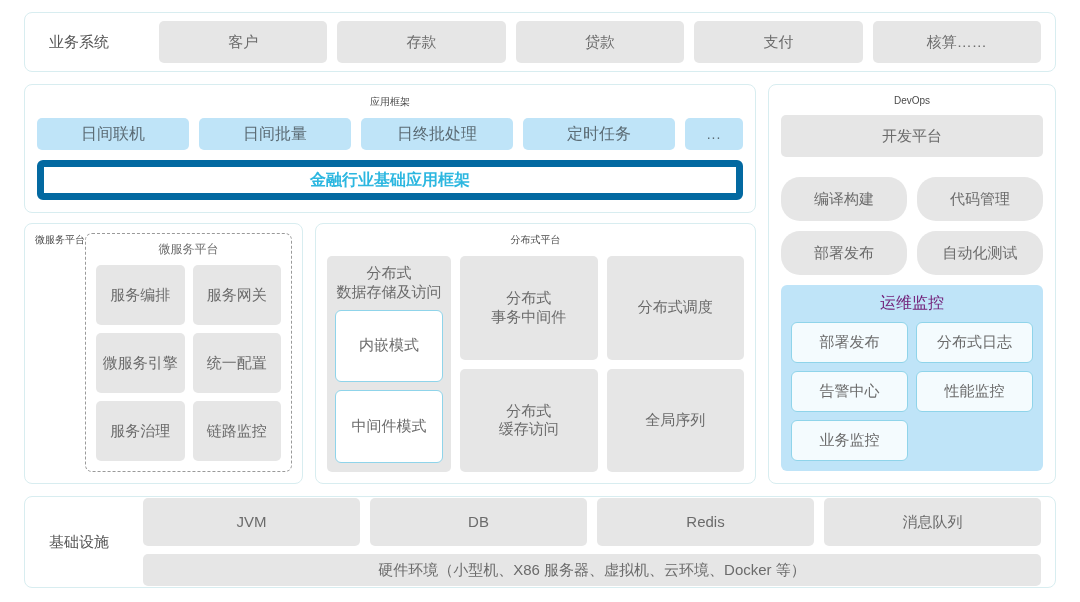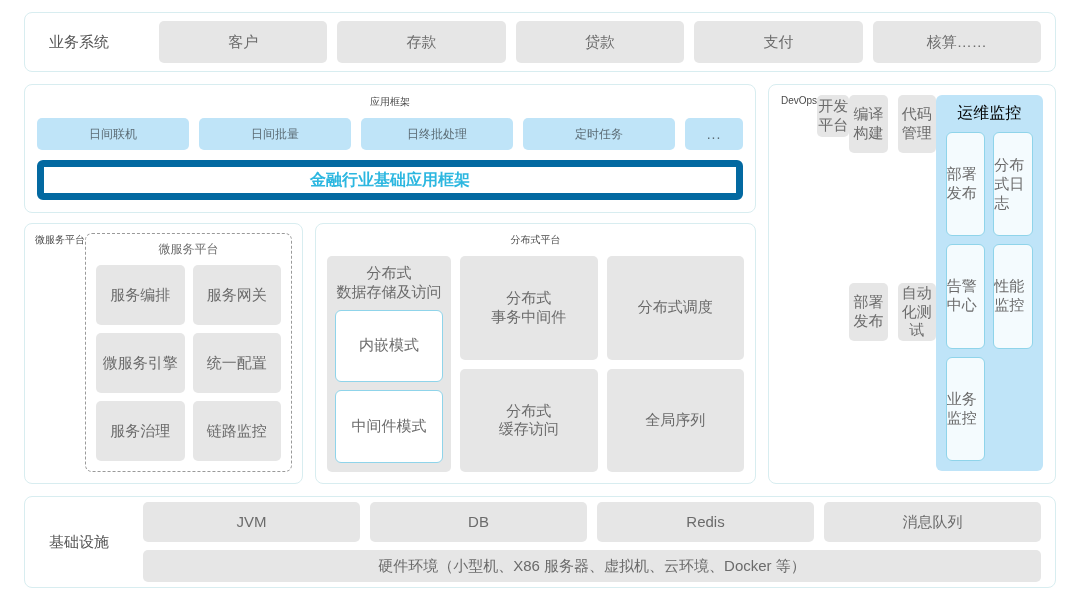--- a/index.html
+++ b/index.html
@@ -34,21 +34,21 @@
     color: #6b6b6b;
     font-size: 15px;
     line-height: 1.25;
     white-space: pre-line;
   }
   .chip-blue {
     background: #bfe4f8;
     border-radius: 5px;
     display: flex; align-items: center; justify-content: center;
     color: #5b6b74;
-    font-size: 12px;
+    font-size: 16px;
   }
   .chip-outline {
     background: #ffffff;
     border: 1px solid #8fd4ea;
     border-radius: 6px;
     display: flex; align-items: center; justify-content: center;
     color: #6b6b6b;
     font-size: 15px;
   }
 
@@ -166,41 +166,41 @@
     grid-template-columns: 1fr 1fr;
     grid-template-rows: 1fr 1fr;
     gap: 9px;
     min-width: 0;
   }
 
   
   .devops {
     flex: 0 0 288px;
     padding: 10px 12px 12px 12px;
-    display: flex; flex-direction: row;
+    display: flex; flex-direction: column;
   }
   .devops .chip.full { height: 42px; margin-bottom: 20px; }
   .devops-grid {
     display: grid;
     grid-template-columns: 1fr 1fr;
     gap: 10px;
     margin-bottom: 10px;
   }
-  .devops-grid .chip { height: 58px; }
+  .devops-grid .chip { height: 44px; border-radius: 19px; }
   .ops {
     flex: 1 1 auto;
     background: #bfe4f8;
     border-radius: 6px;
     padding: 8px 10px 10px 10px;
     display: flex; flex-direction: column;
   }
   .ops-title {
     text-align: center;
     font-size: 16px;
-    color: #000000;
+    color: #701a75;
     margin-bottom: 8px;
   }
   .ops-grid {
     flex: 1 1 auto;
     display: grid;
     grid-template-columns: 1fr 1fr;
     grid-template-rows: 1fr 1fr 1fr;
     gap: 8px;
   }
   .ops-grid .chip-outline { background: #f4fbfe; }
@@ -212,21 +212,21 @@
     padding: 0 14px 0 0;
     gap: 10px;
   }
   .row-infra .rowlabel {
     width: 108px; flex: 0 0 108px;
     text-align: center;
     font-size: 15px; color: #555;
   }
   .infra-right { flex: 1 1 auto; display: flex; flex-direction: column; gap: 8px; }
   .infra-top { display: flex; gap: 10px; }
-  .infra-top .chip { flex: 1 1 0; height: 40px; }
+  .infra-top .chip { flex: 1 1 0; height: 48px; }
   .infra-bottom .chip { height: 32px; width: 100%; }
 </style>
 </head>
 <body>
 
 <div class="page">
 
   <div class="panel row-biz">
     <div class="rowlabel">业务系统</div>
     <div class="items">

